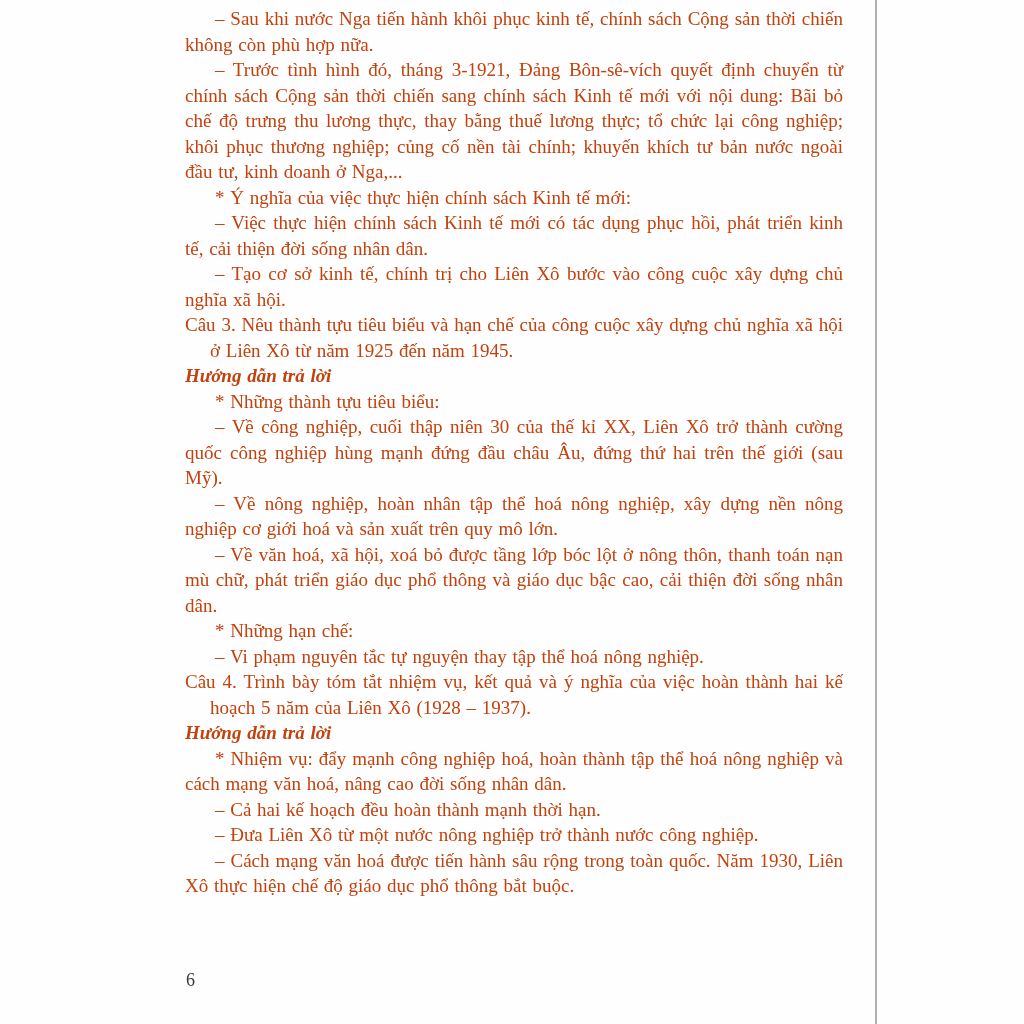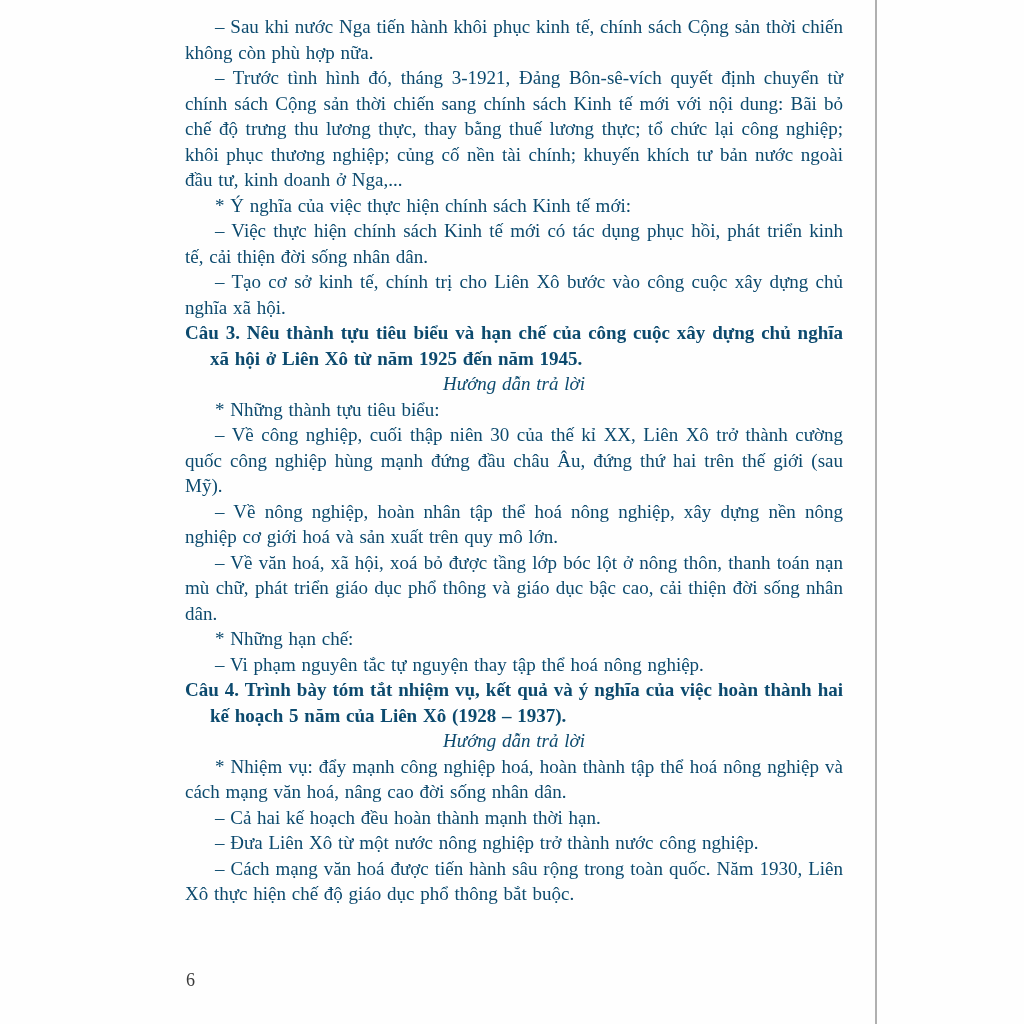--- a/index.html
+++ b/index.html
@@ -12,41 +12,41 @@
   }
   .page {
     position: relative;
     width: 1024px;
     height: 1024px;
     background: #fefefe;
   }
   .content {
     position: absolute;
     left: 185px;
-    top: 14px;
+    top: 6px;
     width: 658px;
     font-size: 19px;
     line-height: 25.5px;
-    color: #0c4a6e;
+    color: #c2410c;
     text-align: justify;
     word-spacing: 1px;
   }
   .content p { margin: 0; }
   .p-body {
     text-indent: 30px;
   }
   .p-question {
-    font-weight: 700;
+    font-weight: 400;
     padding-left: 25px;
     text-indent: -25px;
   }
   .p-guide {
-    font-weight: 400;
+    font-weight: 700;
     font-style: italic;
-    text-align: center;
+    text-align: left;
     text-indent: 0;
   }
   .page-number {
     position: absolute;
     left: 186px;
     top: 970px;
     font-size: 18px;
     color: #3a3a3a;
   }
   .right-rule {

